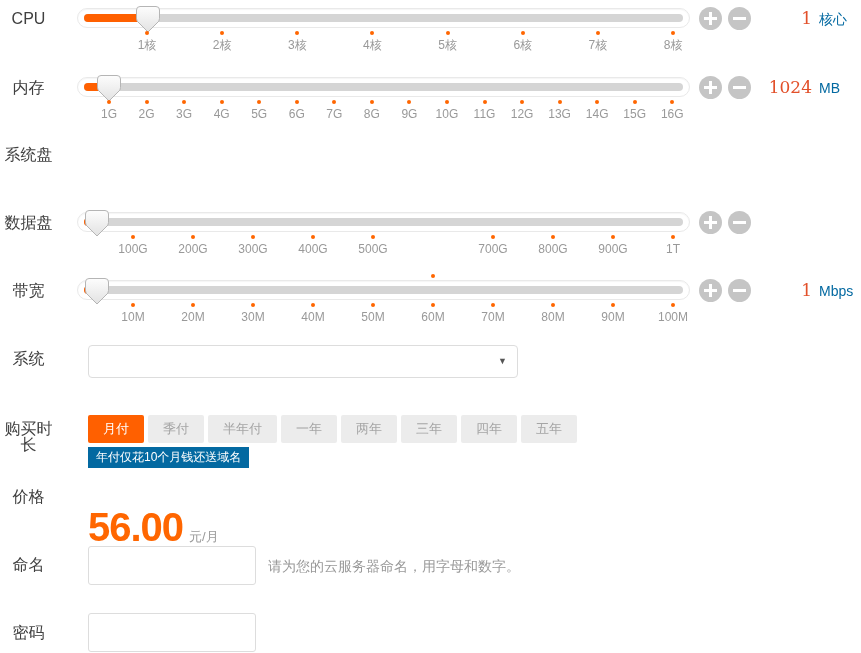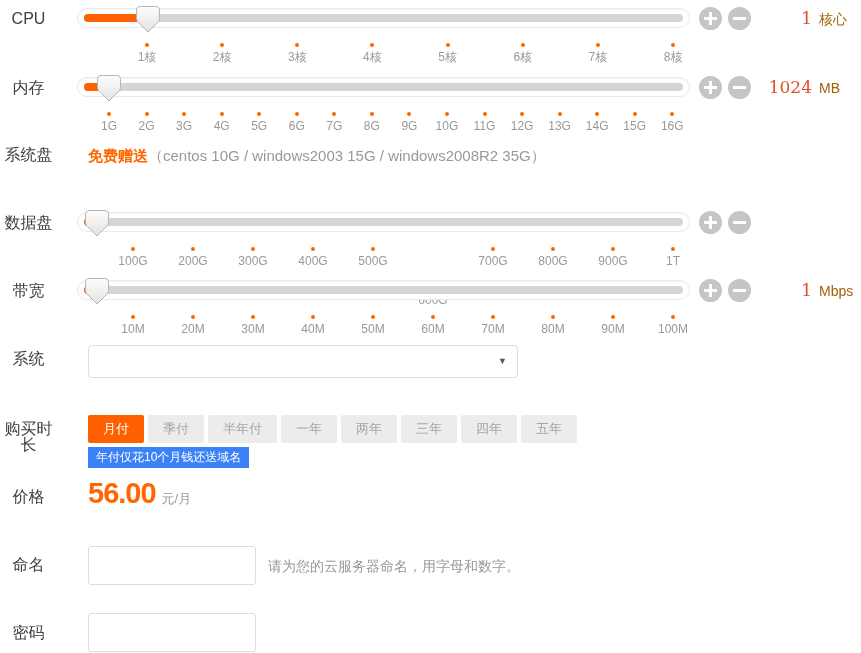--- a/index.html
+++ b/index.html
@@ -14,60 +14,60 @@
   .slider { position:absolute; left:77px; width:613px; height:20px;
             background:#fff; border:1px solid #e9e9e9; border-radius:10px;
             box-shadow:inset 0 1px 1px rgba(0,0,0,0.04); }
   .track  { position:absolute; left:6px; right:6px; top:5px; height:8px;
             background:#d5d5d5; border-radius:4px; }
   .fill   { position:absolute; left:0; top:0; height:8px; background:#ff6000;
             border-radius:4px; }
   .handle { position:absolute; top:-3px; width:24px; height:27px; cursor:pointer; }
 
   .ticks  { position:absolute; left:0; width:861px; height:28px; }
-  .tick   { position:absolute; top:12px; width:60px; margin-left:-30px; text-align:center; }
+  .tick   { position:absolute; top:0; width:60px; margin-left:-30px; text-align:center; }
   .tick .dot { width:4px; height:4px; border-radius:50%; background:#ff6600; margin:0 auto 4px; }
   .tick .t-label { font-size:12px; color:#999; line-height:13px; }
 
   
   .step-btn { position:absolute; width:23px; height:23px; border-radius:50%;
               background:#c5c5c5; cursor:pointer; }
   .step-btn i { position:absolute; background:#fff; }
   .step-btn .h { left:5px; right:5px; top:10px; height:3px; }
   .step-btn .v { top:5px; bottom:5px; left:10px; width:3px; }
 
   
   .value { position:absolute; left:640px; width:220px; height:20px; line-height:20px; white-space:nowrap; }
   .value .num  { display:inline-block; width:172px; text-align:right;
                  font-family:"DejaVu Serif",serif; font-size:17px; color:#e2502a; }
-  .value .unit { margin-left:7px; font-size:14px; color:#a16207; }
+  .value .unit { margin-left:7px; font-size:14px; color:#0369a1; }
 
   
   .sysdisk { position:absolute; left:88px; top:147px; font-size:15px; line-height:17px; white-space:nowrap; }
   .sysdisk .gift   { font-weight:bold; color:#ff6600; }
   .sysdisk .detail { color:#999; }
 
   
   .select-box { position:absolute; left:88px; top:345px; width:430px; height:33px;
                 border:1px solid #ddd; border-radius:4px; background:#fff;
                 font-size:14px; color:#777; line-height:31px; padding-left:12px; cursor:pointer; }
   .select-box .arrow { position:absolute; right:10px; top:0; line-height:31px;
                        font-size:9px; color:#555; }
 
   
   .duration { position:absolute; left:88px; top:415px; display:flex; gap:4px; }
   .dur-btn  { height:28px; line-height:28px; padding:0 15px; font-size:13px;
               background:#ececec; color:#a5a5a5; border-radius:2px; cursor:pointer; white-space:nowrap; }
   .dur-btn.selected { background:#ff6000; color:#fff; }
   .promo { position:absolute; left:88px; top:447px; height:21px; line-height:21px;
-           padding:0 8px; background:#3b82f6; color:#fff; font-size:12px; white-space:nowrap; }
+           padding:0 8px; background:#0369a1; color:#fff; font-size:12px; white-space:nowrap; }
 
   
   .price { position:absolute; left:88px; top:477px; display:flex; align-items:baseline; }
-  .price .amount { font-size:29px; font-weight:bold; color:#ff6600; letter-spacing:-1px; }
+  .price .amount { font-size:40px; font-weight:bold; color:#ff6600; letter-spacing:-1px;margin-top:28px; }
   .price .p-unit { font-size:13px; color:#999; margin-left:6px; }
 
   
   .text-input { position:absolute; left:88px; width:168px; height:39px;
                 border:1px solid #ddd; border-radius:3px; background:#fff;
                 font-size:14px; padding:0 10px; color:#555; outline:none; }
   .hint { position:absolute; left:268px; font-size:14px; color:#999; line-height:16px; white-space:nowrap; }
 </style>
 </head>
 <body>
@@ -217,23 +217,20 @@
       <i class="v"></i>
     </div>
   <div class="step-btn" style="left:728px;top:76px">
       <i class="h"></i>
     </div>
   <div class="value" style="top:77px">
     <span class="num">1024</span><span class="unit">MB</span>
   </div>
 
   <div class="row-label" style="top:147px">系统盘</div>
-  <div class="sysdisk">
-    <span class="gift">免费赠送</span><span class="detail">（centos 10G / windows2003 15G / windows2008R2 35G）</span>
-  </div>
 
   <div class="row-label" style="top:215px">数据盘</div>
   <div class="slider" style="top:212px">
     <div class="track">
       <div class="fill" style="width:12px"></div>
     </div>
     <svg class="handle" style="left:7px" viewBox="0 0 24 27">
       <path d="M4,0.5 L20,0.5 Q23.5,0.5 23.5,4 L23.5,12.5 Q23.5,15.5 21,17 L12,26 L3,17 Q0.5,15.5 0.5,12.5 L0.5,4 Q0.5,0.5 4,0.5 Z" fill="url(#handleGrad)" stroke="#b5b5b5"></path>
     </svg>
   </div>

